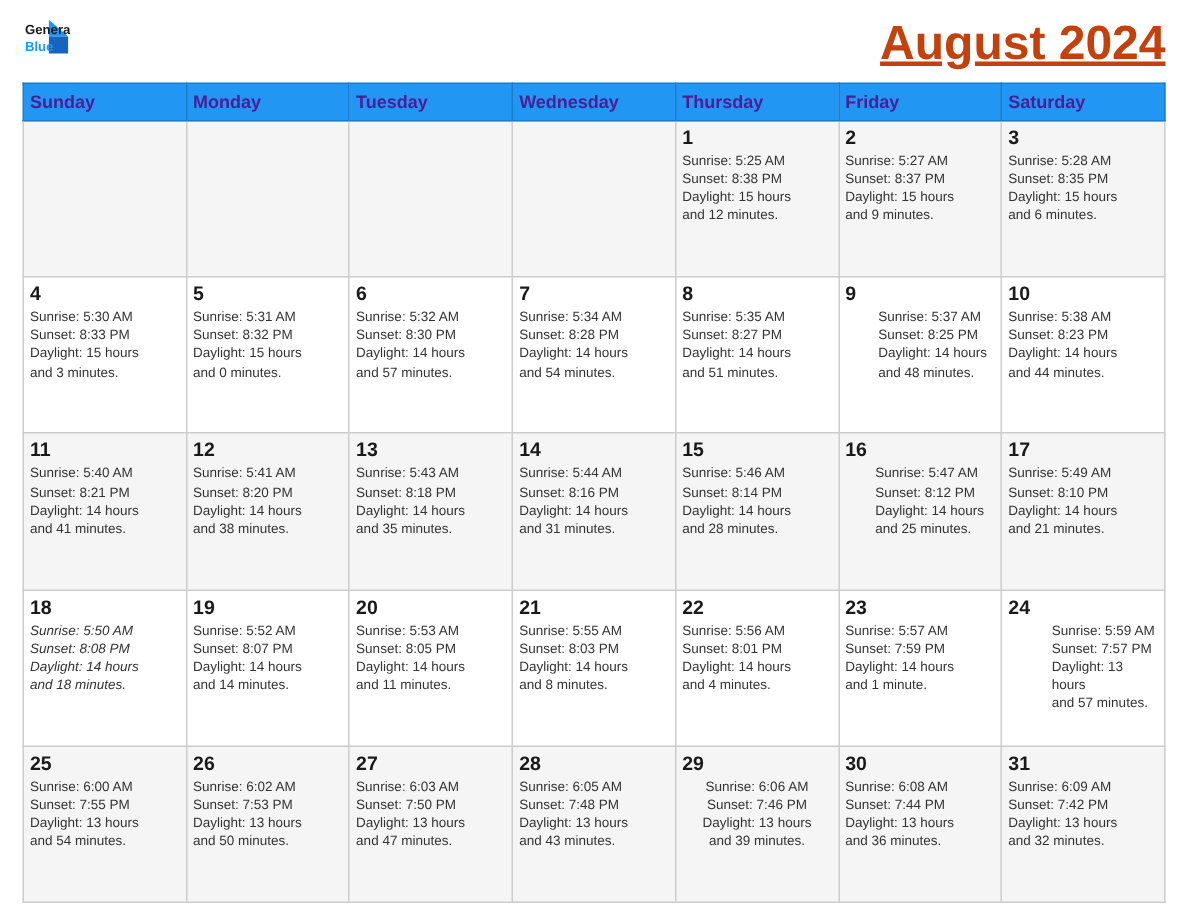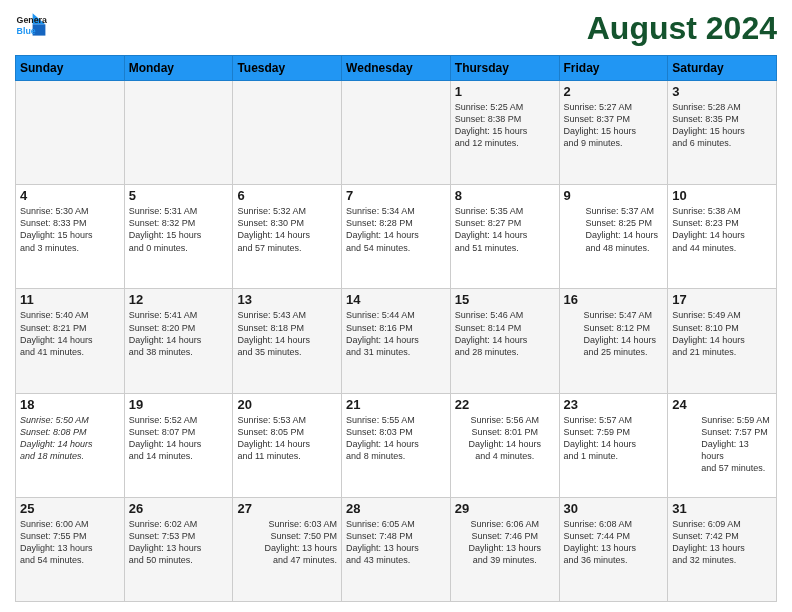--- a/index.html
+++ b/index.html
@@ -31,36 +31,37 @@
       width: 32px;
       height: 32px;
       margin-right: 4px;
     }
     .title-block {
       text-align: right;
     }
     .main-title {
       font-size: 32px;
       font-weight: bold;
-      color: #14532d;
+      color: #c2410c;
+      text-decoration: underline;
     }
     .subtitle {
       font-size: 14px;
       color: #555;
     }
     .calendar {
       border: 1px solid #ccc;
       border-collapse: collapse;
       width: 100%;
       flex: 1;
       table-layout: fixed;
     }
     .calendar thead th {
       background-color: #2196F3;
-      color: #000000;
+      color: #4c1d95;
       font-size: 12px;
       font-weight: bold;
       padding: 5px 4px;
       text-align: left;
       border: 1px solid #1a7dcc;
     }
     .calendar tbody td {
       border: 1px solid #ccc;
       vertical-align: top;
       padding: 3px 4px;
@@ -273,21 +274,21 @@
           </td>
           <td>
             <span class="day-number">21</span>
             <div class="day-info" style="white-space: pre-line;">Sunrise: 5:55 AM
 Sunset: 8:03 PM
 Daylight: 14 hours
 and 8 minutes.</div>
           </td>
           <td>
             <span class="day-number">22</span>
-            <div class="day-info" style="white-space: pre-line; text-align: center;">Sunrise: 5:56 AM
+            <div class="day-info" style="white-space: pre-line;">Sunrise: 5:56 AM
 Sunset: 8:01 PM
 Daylight: 14 hours
 and 4 minutes.</div>
           </td>
           <td>
             <span class="day-number">23</span>
             <div class="day-info" style="white-space: pre-line;">Sunrise: 5:57 AM
 Sunset: 7:59 PM
 Daylight: 14 hours
 and 1 minute.</div>
@@ -310,21 +311,21 @@
           </td>
           <td>
             <span class="day-number">26</span>
             <div class="day-info" style="white-space: pre-line;">Sunrise: 6:02 AM
 Sunset: 7:53 PM
 Daylight: 13 hours
 and 50 minutes.</div>
           </td>
           <td>
             <span class="day-number">27</span>
-            <div class="day-info" style="white-space: pre-line; text-align: right;">Sunrise: 6:03 AM
+            <div class="day-info" style="white-space: pre-line;">Sunrise: 6:03 AM
 Sunset: 7:50 PM
 Daylight: 13 hours
 and 47 minutes.</div>
           </td>
           <td>
             <span class="day-number">28</span>
             <div class="day-info" style="white-space: pre-line;">Sunrise: 6:05 AM
 Sunset: 7:48 PM
 Daylight: 13 hours
 and 43 minutes.</div>

